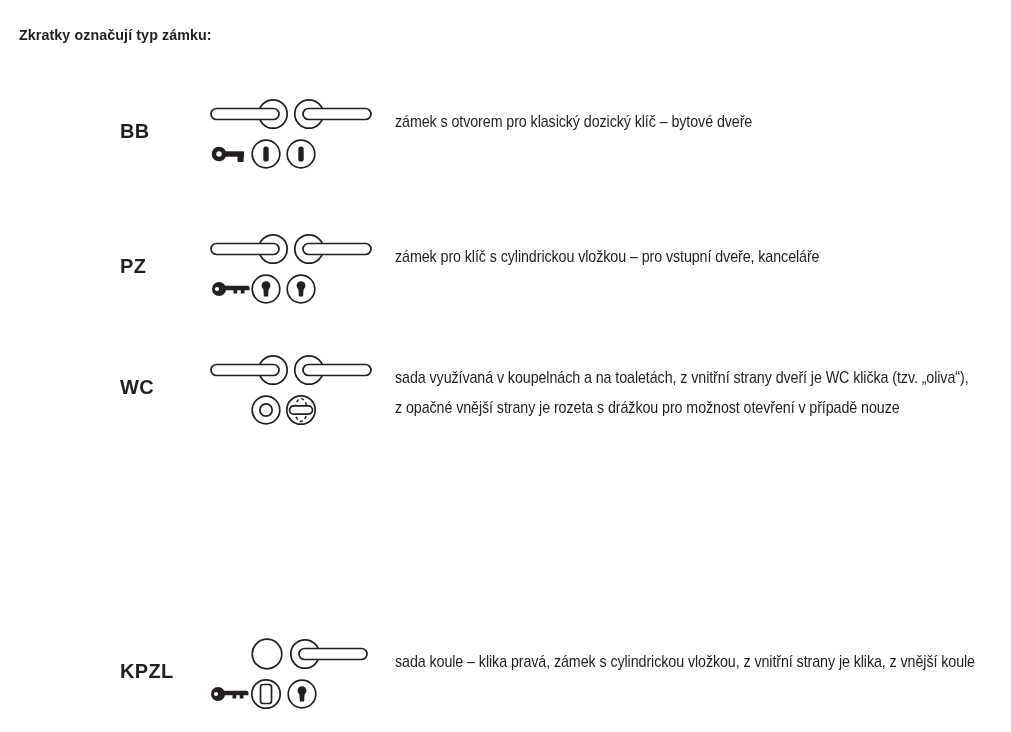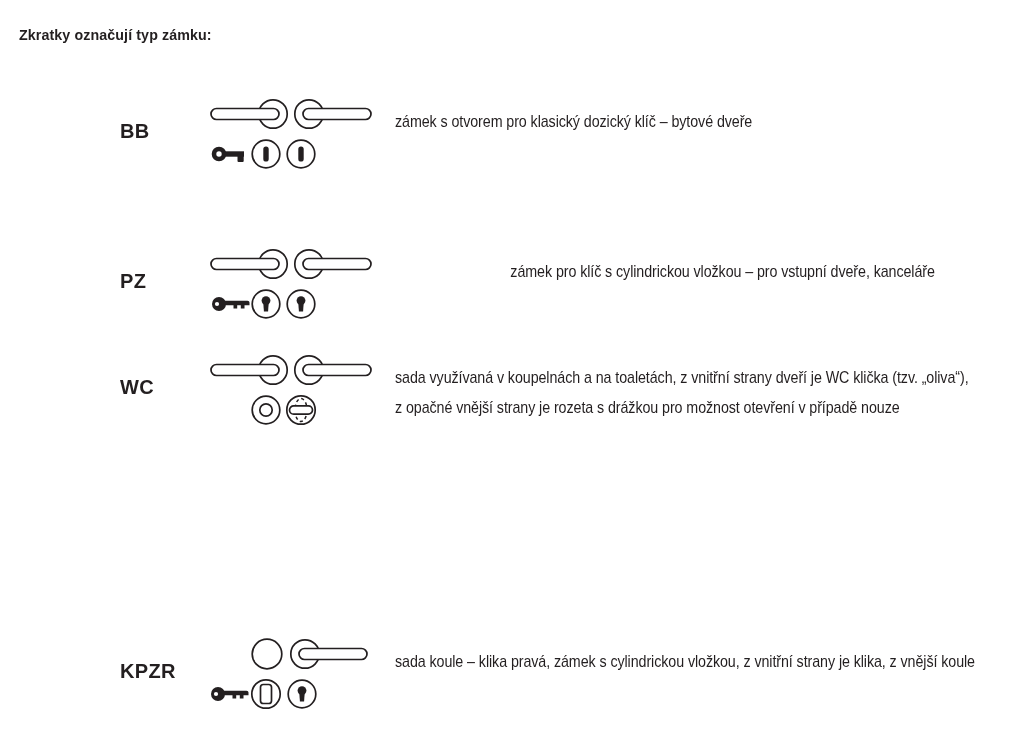--- a/index.html
+++ b/index.html
@@ -10,21 +10,21 @@
   }
   .page { position:absolute; inset:0; background:#fff;border-radius:15px; }
   .title {
     position:absolute; left:19px; top:26px;
     font-size:15.5px; font-weight:bold; letter-spacing:0.1px;
     transform:scaleX(0.92); transform-origin:0 50%;
     white-space:nowrap;
   }
   .row { position:absolute; left:0; width:1011px; height:90px; }
   .row-bb   { top:88px; }
-  .row-pz   { top:238px;text-align:center; }
+  .row-pz   { top:223px; }
   .row-wc   { top:344px; }
   .row-kpzl { top:493px; }
   .row-kpzr { top:628px; }
   .code {
     position:absolute; left:112px; top:43px; transform:translateY(-50%);
     font-size:20px; font-weight:bold; letter-spacing:0.3px;
     white-space:nowrap;
     margin-left:8px;
   }
   .icons { position:absolute; left:205px; top:10px; width:170px; height:72px; }
@@ -126,21 +126,21 @@
       <use href="#sym-handle-right" x="104" y="16"></use>
       <use href="#sym-rosette-wc-groove" x="61" y="56"></use>
       <use href="#sym-rosette-wc-oliva" x="96" y="56"></use>
     </svg>
     <div class="desc">sada využívaná v koupelnách a na toaletách, z vnitřní strany dveří je WC klička (tzv. „oliva“),
 z opačné vnější strany je rozeta s drážkou pro možnost otevření v případě nouze</div>
   </div>
 
 
   <div class="row row-kpzr">
-    <div class="code">KPZR</div>
+    <div class="code">KPZL</div>
     <svg class="icons" viewBox="0 0 170 72">
       <use href="#sym-knob" x="62" y="16"></use>
       <use href="#sym-handle-right" x="100" y="16"></use>
       <use href="#sym-key-cylinder" x="13" y="56"></use>
       <use href="#sym-rosette-blind" x="61" y="56"></use>
       <use href="#sym-rosette-pz" x="97" y="56"></use>
     </svg>
     <div class="desc">sada koule – klika pravá, zámek s cylindrickou vložkou, z vnitřní strany je klika, z vnější koule</div>
   </div>
 

